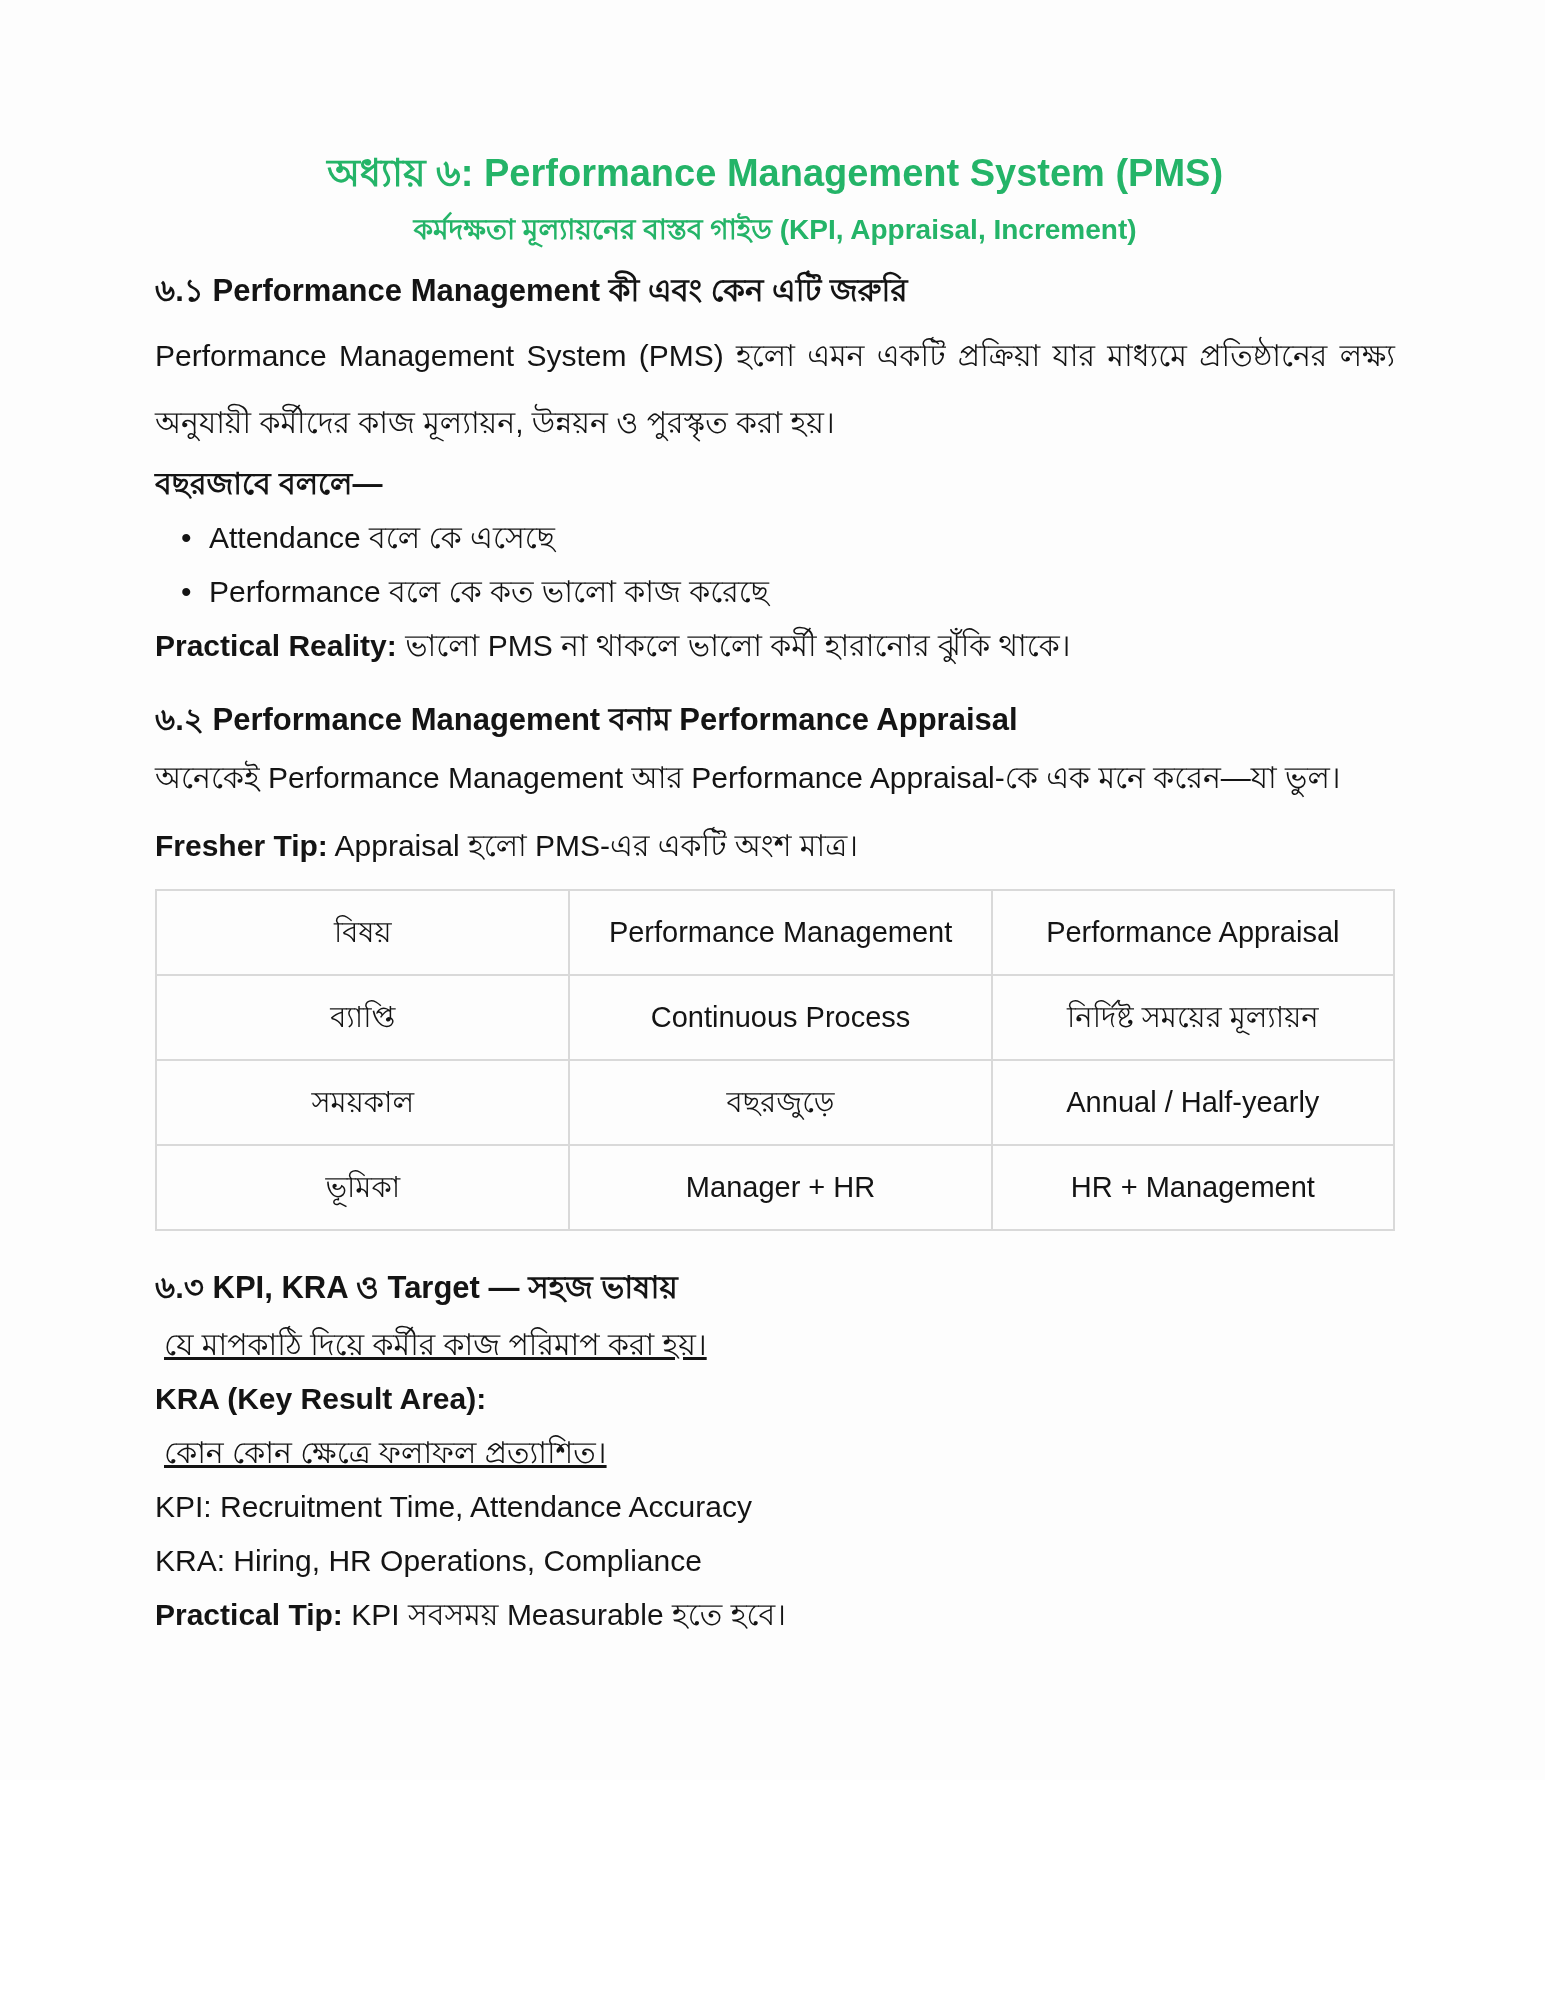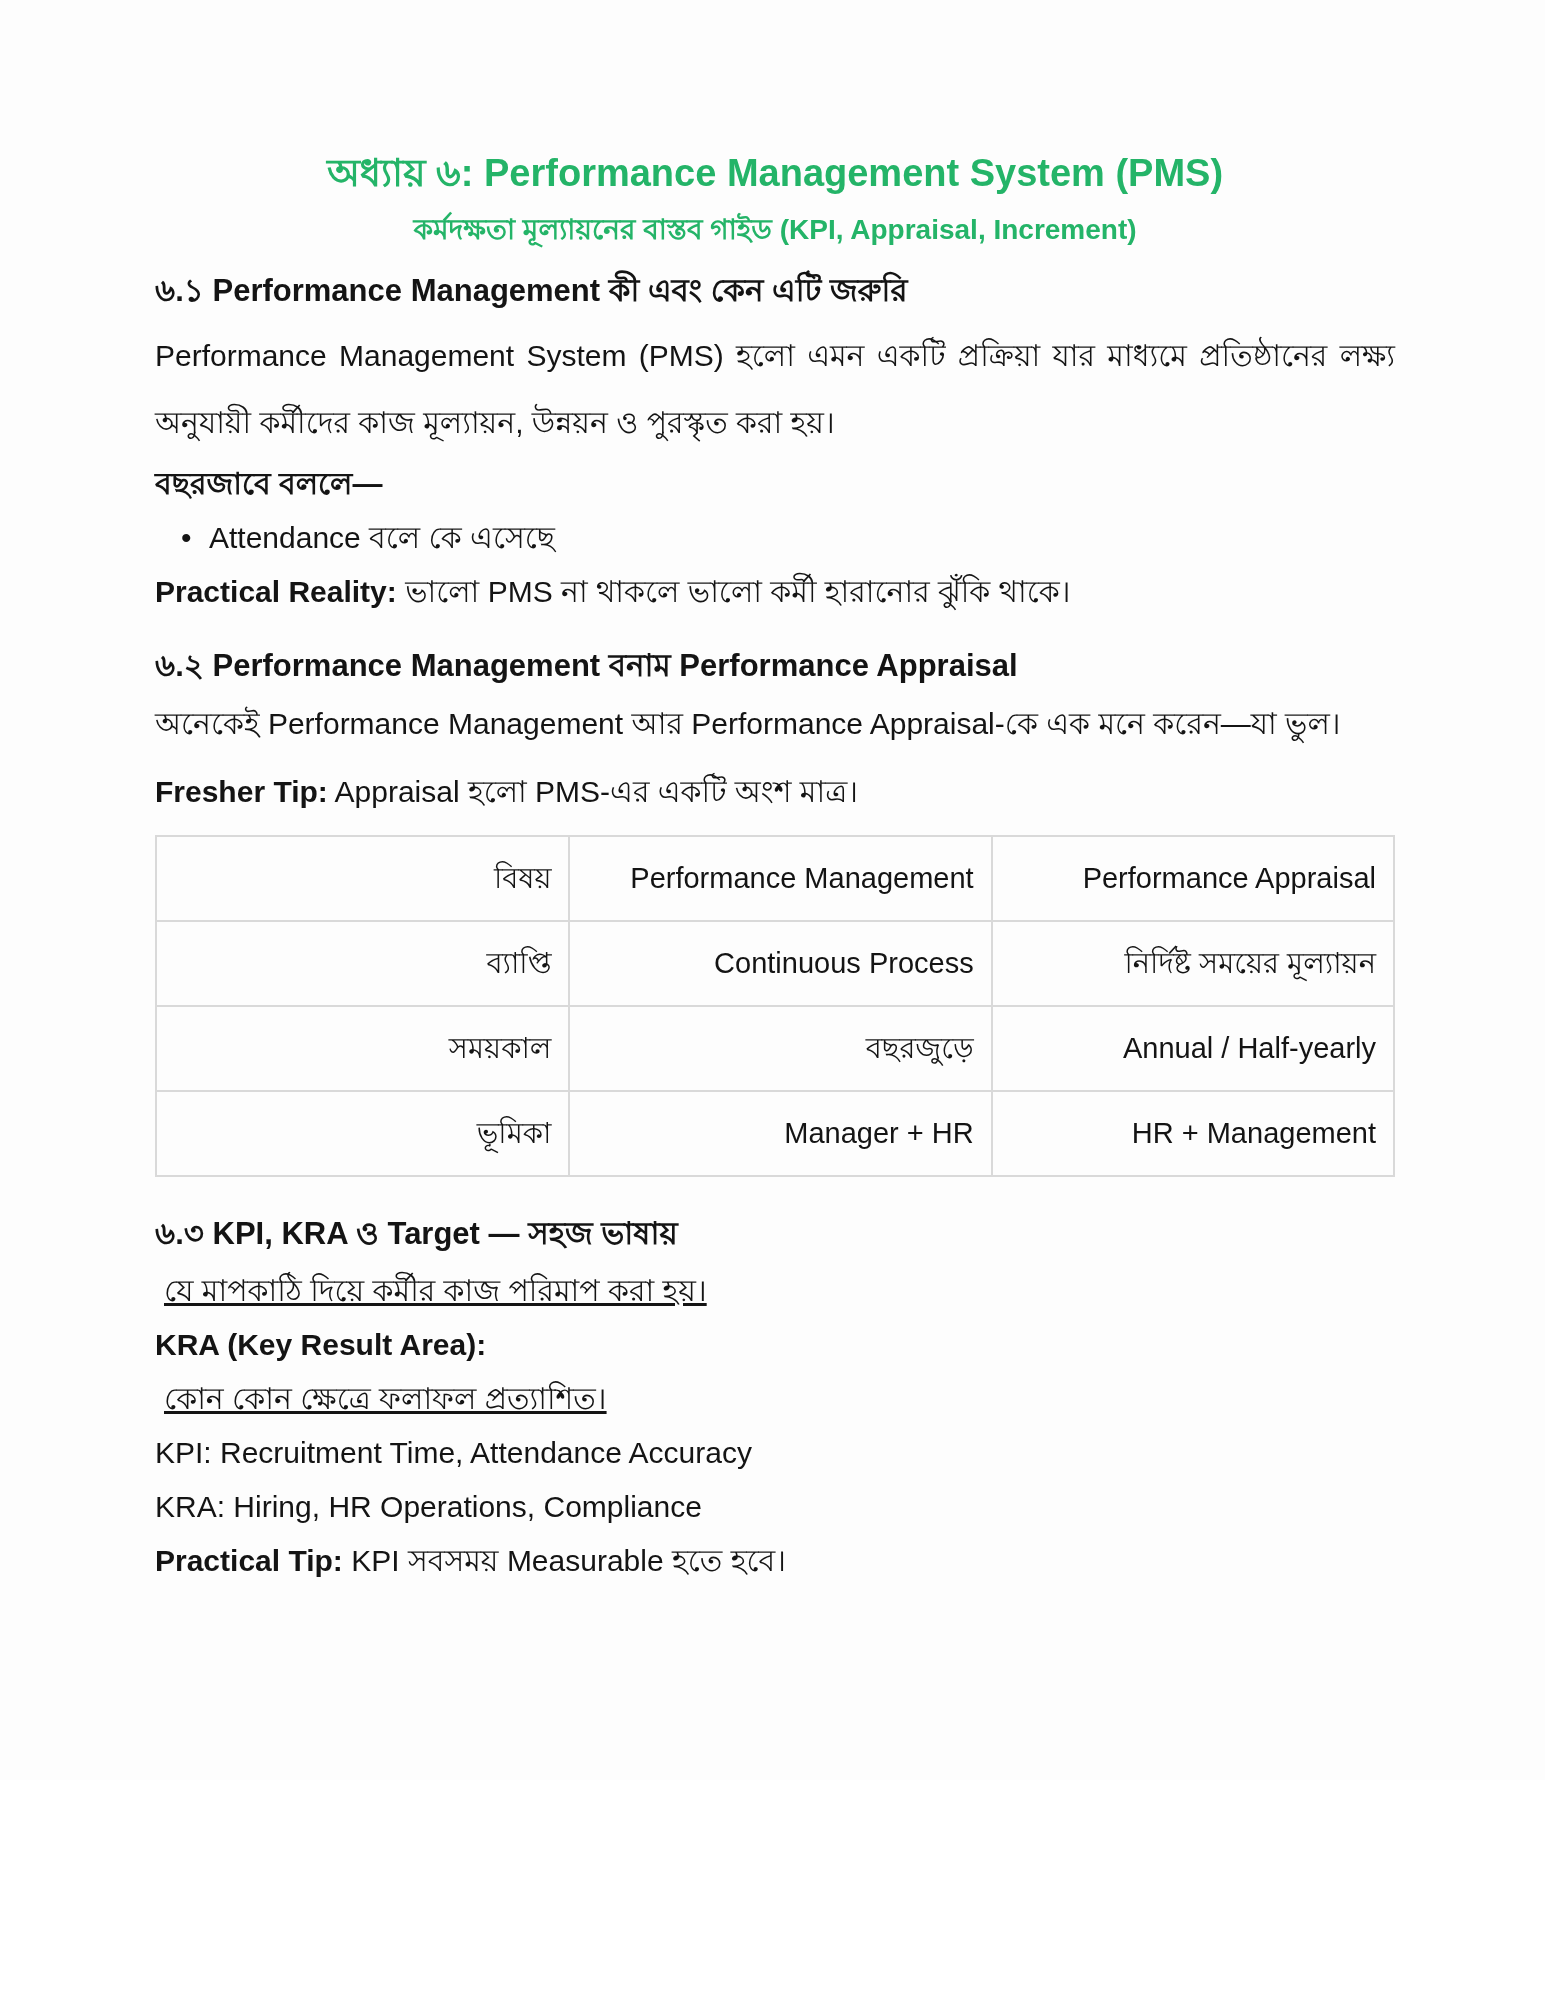--- a/index.html
+++ b/index.html
@@ -75,21 +75,21 @@
     margin-top: 16px;
     background: #fdfdfd;
   }
   table.compare th,
   table.compare td {
     border: 2px solid #d9d9d9;
     height: 85px;
     padding: 0 17px;
     font-size: 29px;
     font-weight: 400;
-    text-align: right;
+    text-align: center;
     vertical-align: middle;
     line-height: 1.4;
   }
   col.c1 { width: 33.4%; }
   col.c2 { width: 34.1%; }
   col.c3 { width: 32.5%; }
   
   .page-number {
     position: absolute;
     top: 1843px;
@@ -107,20 +107,21 @@
     <h1 class="doc-title">অধ্যায় ৬: Performance Management System (PMS)</h1>
     <h2 class="doc-subtitle">কর্মদক্ষতা মূল্যায়নের বাস্তব গাইড (KPI, Appraisal, Increment)</h2>
   </header>
 
   <section class="sec-61">
     <h3 class="sec-heading">৬.১ Performance Management কী এবং কেন এটি জরুরি</h3>
     <p class="para">Performance Management System (PMS) হলো এমন একটি প্রক্রিয়া যার মাধ্যমে প্রতিষ্ঠানের লক্ষ্য অনুযায়ী কর্মীদের কাজ মূল্যায়ন, উন্নয়ন ও পুরস্কৃত করা হয়।</p>
     <p class="line bold">বছরজাবে বললে—</p>
     <ul class="bullets">
       <li>Attendance বলে কে এসেছে</li>
+      <li>Performance বলে কে কত ভালো কাজ করেছে</li>
     </ul>
     <p class="line"><span class="bold">Practical Reality:</span><span> ভালো PMS না থাকলে ভালো কর্মী হারানোর ঝুঁকি থাকে।</span></p>
   </section>
 
   <section class="sec-62">
     <h3 class="sec-heading">৬.২ Performance Management বনাম Performance Appraisal</h3>
     <p class="line">অনেকেই Performance Management আর Performance Appraisal-কে এক মনে করেন—যা ভুল।</p>
     <p class="line tip-line"><span class="bold">Fresher Tip:</span><span> Appraisal হলো PMS-এর একটি অংশ মাত্র।</span></p>
 
     <table class="compare">

